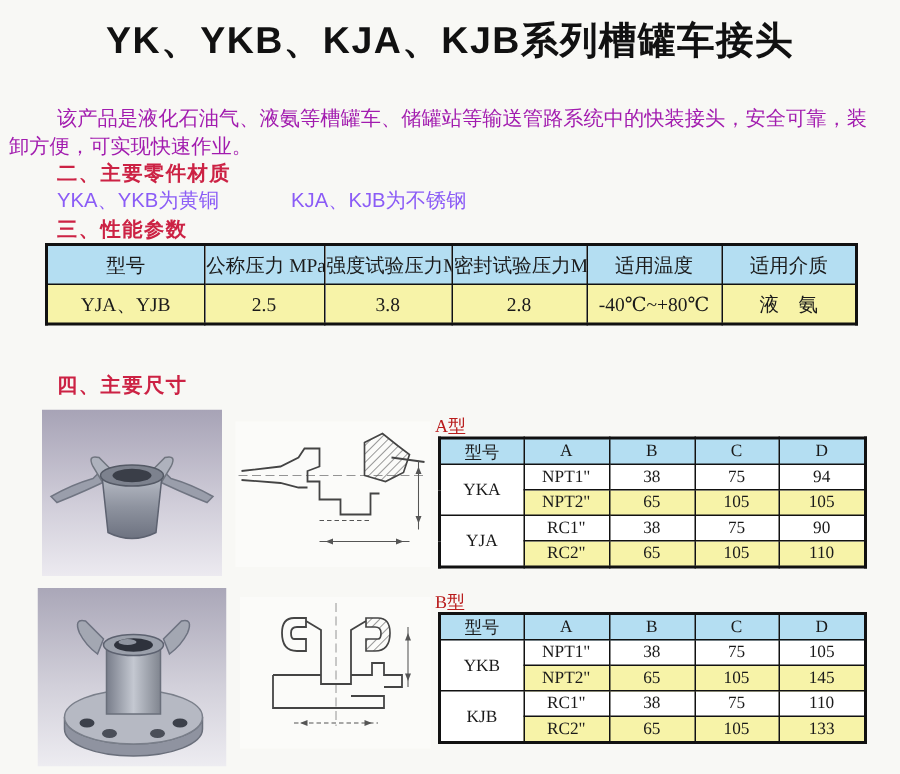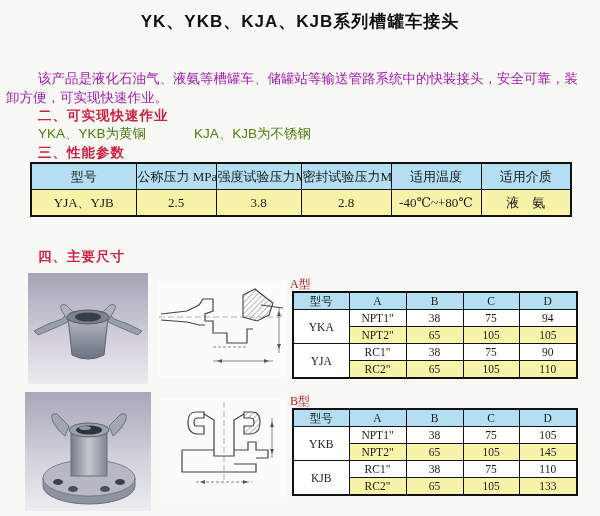--- a/index.html
+++ b/index.html
@@ -7,40 +7,40 @@
     width:600px;height:516px;
     background:#f5f5f2;
     font-family:"Liberation Sans","DejaVu Sans",sans-serif;
     color:#1a1a1a;
     position:relative;
     overflow:hidden;
   }
   .page{position:absolute;inset:0;background:#f8f8f5;}
   .title{
     position:absolute;top:10px;left:0;width:100%;
-    text-align:center;font-size:17px;font-weight:bold;
+    text-align:center;font-size:25px;font-weight:bold;
     letter-spacing:1px;color:#111;margin:0;
   }
   .sec-heading{
     position:absolute;left:38px;
     font-size:13.5px;font-weight:bold;color:#cc2244;
     letter-spacing:1px;
   }
   .h-features{top:51px;}
   .h-materials{top:107px;}
   .h-performance{top:144px;text-align:right;}
   .h-dimensions{top:248px;}
   .body-text{
     position:absolute;left:6px;top:69px;width:576px;
     font-size:13.5px;line-height:19px;margin:0;
     text-indent:32px;color:#a21caf;
   }
   .materials-line{
     position:absolute;left:38px;top:125px;
-    font-size:13.5px;color:#4d7c0f;
+    font-size:13.5px;color:#8b5cf6;
   }
   .materials-line .m-left{margin-right:48px;}
   
   table{border-collapse:collapse;}
   .perf-table{
     position:absolute;left:30px;top:162px;width:540px;
     font-family:"Liberation Serif","DejaVu Serif",serif;
     font-size:13px;table-layout:fixed;
     border:2px solid #111;
   }
@@ -85,21 +85,21 @@
 </style>
 </head>
 <body>
 
 <div class="page">
 
   <h1 class="title">YK、YKB、KJA、KJB系列槽罐车接头</h1>
 
   <p class="body-text">该产品是液化石油气、液氨等槽罐车、储罐站等输送管路系统中的快装接头，安全可靠，装卸方便，可实现快速作业。</p>
 
-  <div class="sec-heading h-materials">二、可实现快速作业</div>
+  <div class="sec-heading h-materials">二、主要零件材质</div>
   <div class="materials-line">
     <span class="m-left">YKA、YKB为黄铜</span><span>KJA、KJB为不锈钢</span>
   </div>
 
   <div class="sec-heading h-performance">三、性能参数</div>
 
   <table class="perf-table">
     <colgroup>
       <col style="width:105px">
         <col style="width:80px">

